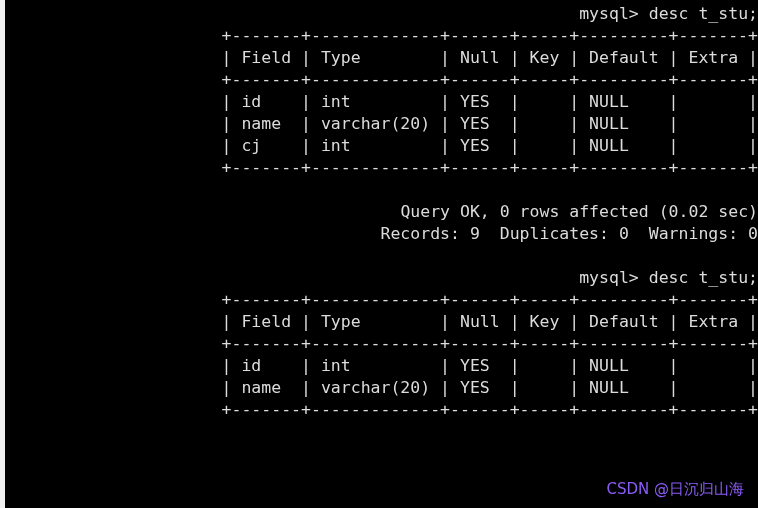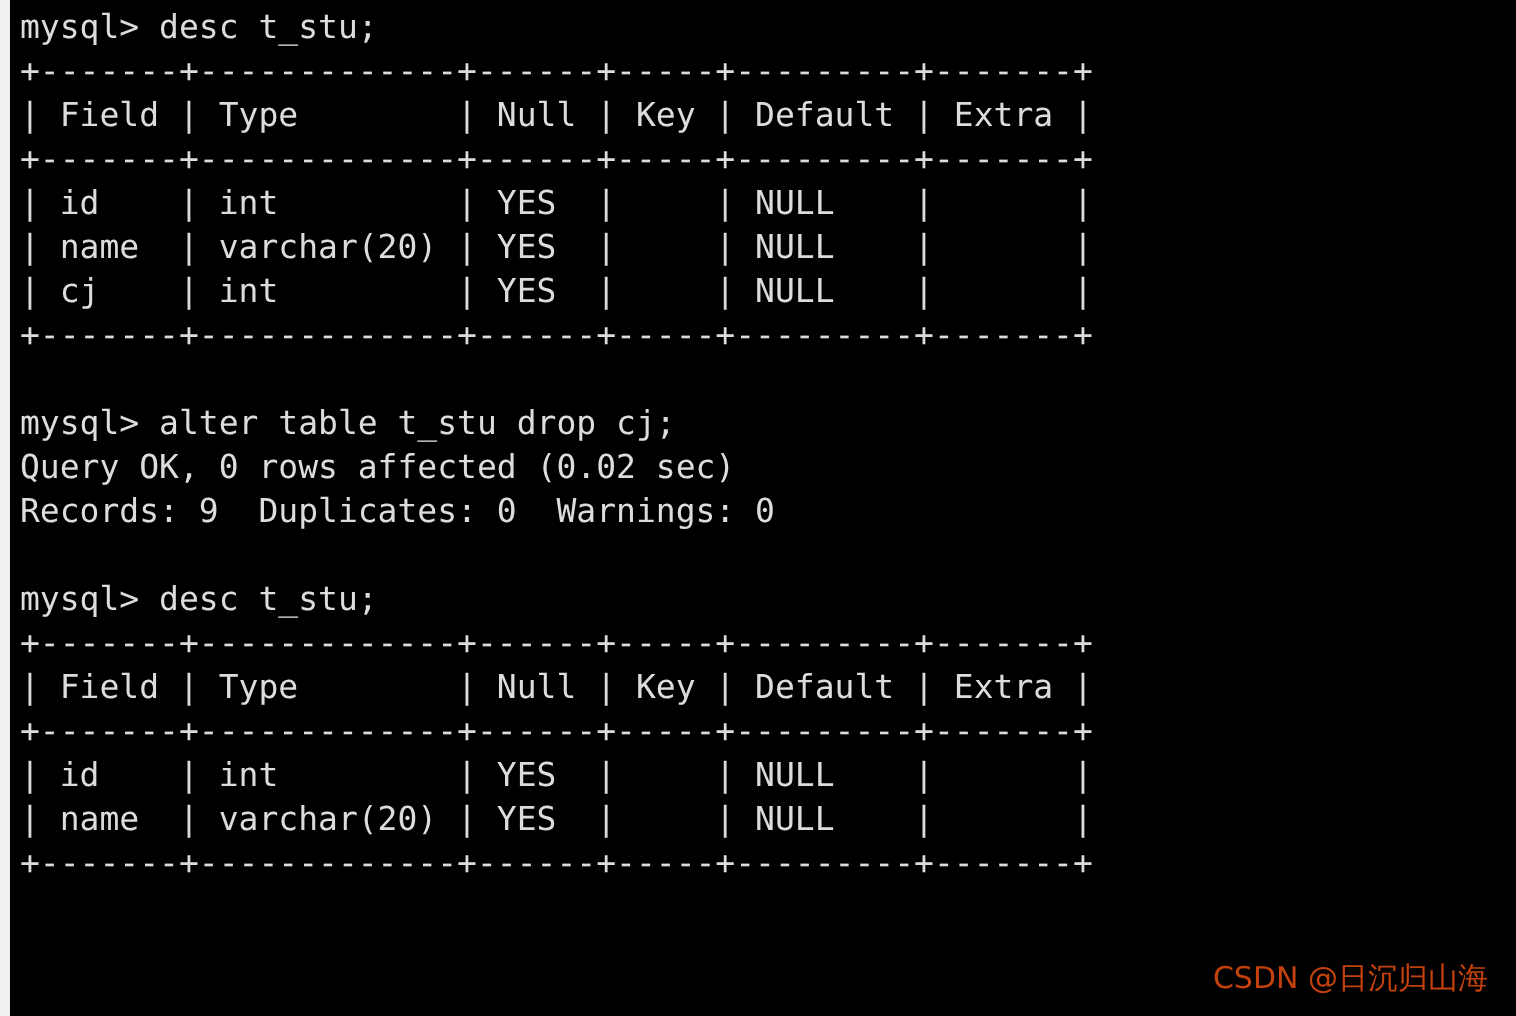--- a/index.html
+++ b/index.html
@@ -12,20 +12,21 @@
     height: 508px;
     overflow: hidden;
     font-family: "DejaVu Sans Mono", "Liberation Mono", monospace;
   }
   #terminal {
     position: relative;
     width: 758px;
     height: 508px;
     background: #000000;
     box-sizing: border-box;
+    text-align: right;
   }
   
   #left-gutter {
     position: absolute;
     left: 0;
     top: 0;
     width: 5px;
     height: 508px;
     background: #f1f1f1;
   }
@@ -50,21 +51,21 @@
     letter-spacing: 0px;
     font-family: "DejaVu Sans Mono", "Liberation Mono", monospace;
   }
   .line.blank {
     color: transparent;
   }
   #watermark {
     position: absolute;
     right: 14px;
     bottom: 10px;
-    color: #c2410c;
+    color: #8b5cf6;
     font-size: 15px;
     line-height: 18px;
     white-space: pre;
     font-family: "DejaVu Sans", "Liberation Sans", sans-serif;
   }
 </style>
 </head>
 <body>
 
 <div id="terminal">
@@ -75,21 +76,20 @@
 
     <span class="line">mysql&gt; desc t_stu;</span>
     <span class="line">+-------+-------------+------+-----+---------+-------+</span>
     <span class="line">| Field | Type        | Null | Key | Default | Extra |</span>
     <span class="line">+-------+-------------+------+-----+---------+-------+</span>
     <span class="line">| id    | int         | YES  |     | NULL    |       |</span>
     <span class="line">| name  | varchar(20) | YES  |     | NULL    |       |</span>
     <span class="line">| cj    | int         | YES  |     | NULL    |       |</span>
     <span class="line">+-------+-------------+------+-----+---------+-------+</span>
     <span class="line blank"></span>
-    <span class="line">mysql&gt; alter table t_stu drop cj;</span>
     <span class="line">Query OK, 0 rows affected (0.02 sec)</span>
     <span class="line">Records: 9  Duplicates: 0  Warnings: 0</span>
     <span class="line blank"></span>
     <span class="line">mysql&gt; desc t_stu;</span>
     <span class="line">+-------+-------------+------+-----+---------+-------+</span>
     <span class="line">| Field | Type        | Null | Key | Default | Extra |</span>
     <span class="line">+-------+-------------+------+-----+---------+-------+</span>
     <span class="line">| id    | int         | YES  |     | NULL    |       |</span>
     <span class="line">| name  | varchar(20) | YES  |     | NULL    |       |</span>
     <span class="line">+-------+-------------+------+-----+---------+-------+</span>

